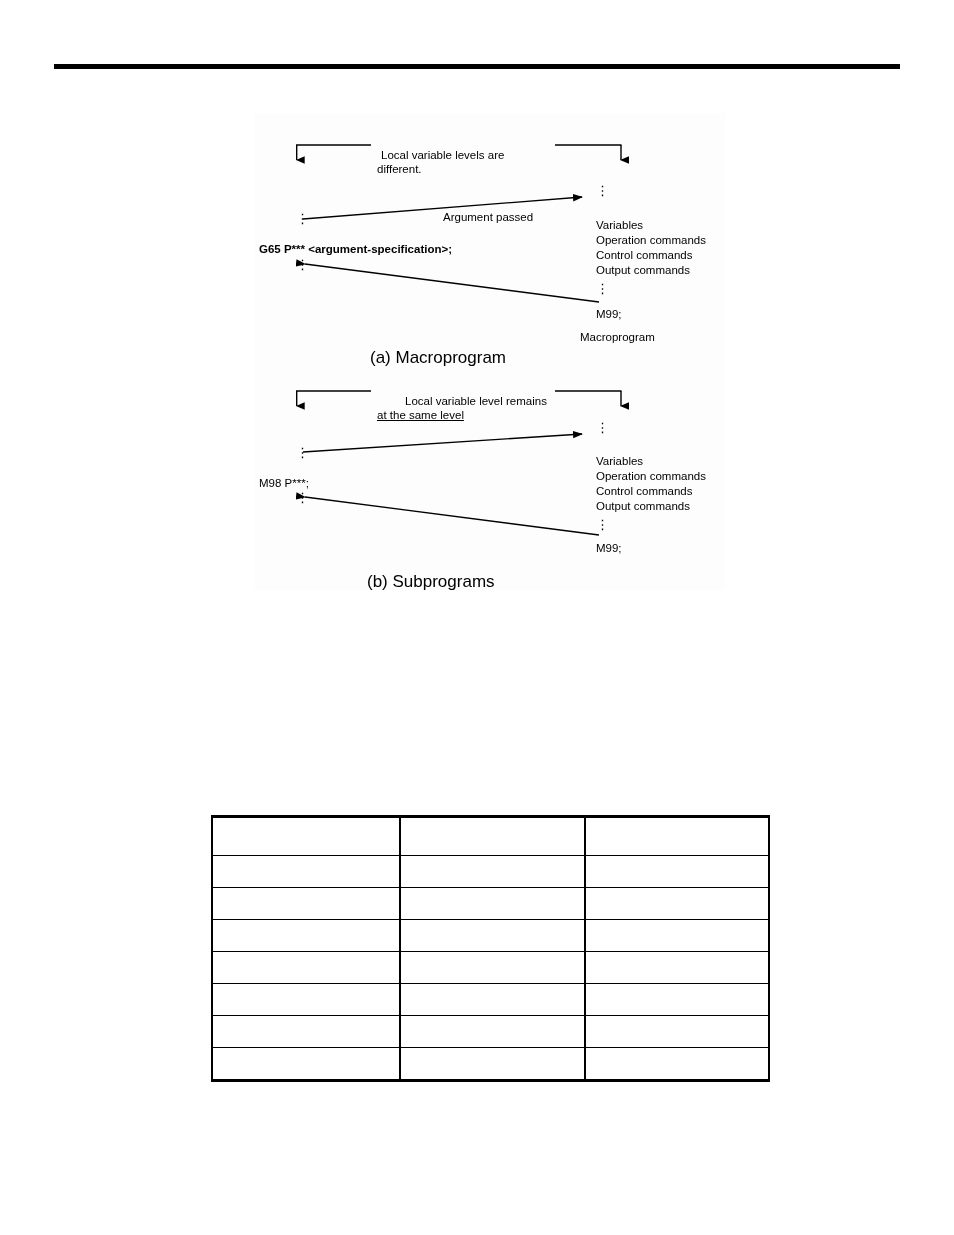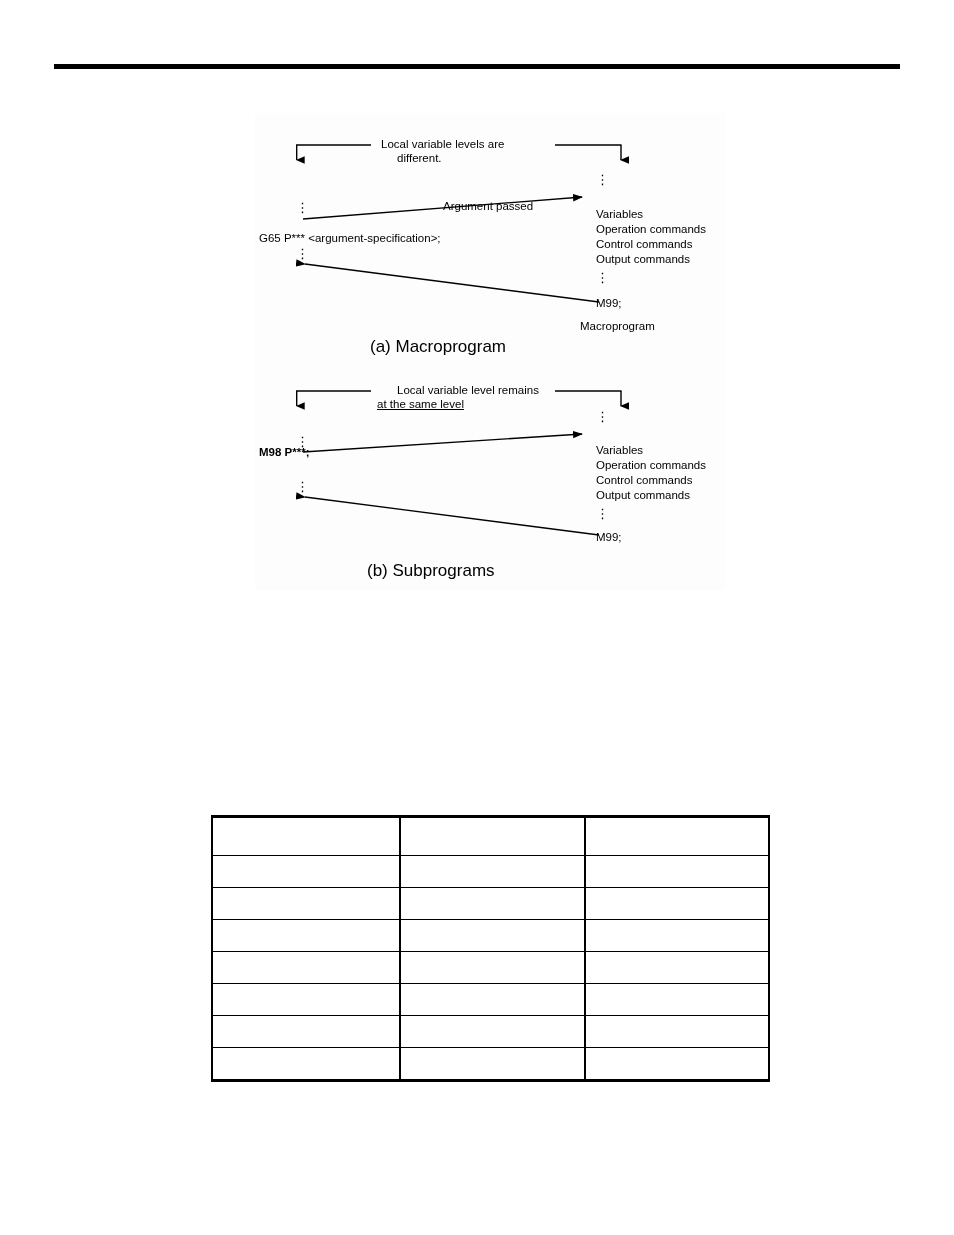--- a/index.html
+++ b/index.html
@@ -45,20 +45,21 @@
   }
 
   
   .txt {
     position: absolute;
     font-family: "Liberation Sans", sans-serif;
     font-size: 11.5px;
     line-height: 14px;
     color: #000000;
     white-space: nowrap;
+    margin-top: 11px;
   }
   .txt.caption {
     font-size: 17px;
   }
   .txt.mono-star {
     letter-spacing: 0;
   }
 
   
   .data-table-wrap {
@@ -139,47 +140,47 @@
 
     <path d="M300,278 L366.5,278" stroke="#000" stroke-width="1.4" fill="none"></path>
     <path d="M366,278 L366,293" stroke="#000" stroke-width="1.4" fill="none" marker-end="url(#arrowDown)"></path>
 
     <path d="M48,339 L327,321" stroke="#000" stroke-width="1.3" fill="none" marker-end="url(#arrowRight)"></path>
 
     <path d="M344,422 L50,384" stroke="#000" stroke-width="1.3" fill="none" marker-end="url(#arrowLeft)"></path>
   </svg>
 
   <div class="txt" style="left:126px; top:24px;">Local variable levels are</div>
-  <div class="txt" style="left:142px; top:38px;">different.</div>
+  <div class="txt" style="left:122px; top:38px;">different.</div>
 
   <div class="txt" style="left:188px; top:86px;">Argument passed</div>
 
   <div class="txt" style="left:41px; top:88px; font-size:13px; letter-spacing:0;">⋮</div>
-  <div class="txt mono-star" style="left:4px; top:118px;">G65 P*** &lt;argument-specification&gt;;</div>
+  <div class="txt mono-star" style="left:4px; top:118px;font-weight:bold;">G65 P*** &lt;argument-specification&gt;;</div>
   <div class="txt" style="left:41px; top:134px; font-size:13px;">⋮</div>
 
   <div class="txt" style="left:341px; top:60px; font-size:13px;">⋮</div>
 
   <div class="txt" style="left:341px; top:94px;">Variables</div>
   <div class="txt" style="left:341px; top:109px;">Operation commands</div>
   <div class="txt" style="left:341px; top:124px;">Control commands</div>
   <div class="txt" style="left:341px; top:139px;">Output commands</div>
 
   <div class="txt" style="left:341px; top:158px; font-size:13px;">⋮</div>
 
   <div class="txt" style="left:341px; top:183px;">M99;</div>
   <div class="txt" style="left:325px; top:206px;">Macroprogram</div>
 
   <div class="txt caption" style="left:115px; top:227px;">(a)  Macroprogram</div>
 
-  <div class="txt" style="left:122px; top:270px;padding-left:20px;">Local variable level remains</div>
+  <div class="txt" style="left:130px; top:270px;padding-left:20px;">Local variable level remains</div>
   <div class="txt" style="left:122px; top:284px;text-decoration:underline;">at the same level</div>
 
   <div class="txt" style="left:41px; top:322px; font-size:13px;">⋮</div>
-  <div class="txt mono-star" style="left:4px; top:332px;font-weight:bold;">M98 P***;</div>
+  <div class="txt mono-star" style="left:4px; top:352px;">M98 P***;</div>
   <div class="txt" style="left:41px; top:367px; font-size:13px;">⋮</div>
 
   <div class="txt" style="left:341px; top:297px; font-size:13px;">⋮</div>
 
   <div class="txt" style="left:341px; top:330px;">Variables</div>
   <div class="txt" style="left:341px; top:345px;">Operation commands</div>
   <div class="txt" style="left:341px; top:360px;">Control commands</div>
   <div class="txt" style="left:341px; top:375px;">Output commands</div>
 
   <div class="txt" style="left:341px; top:394px; font-size:13px;">⋮</div>

